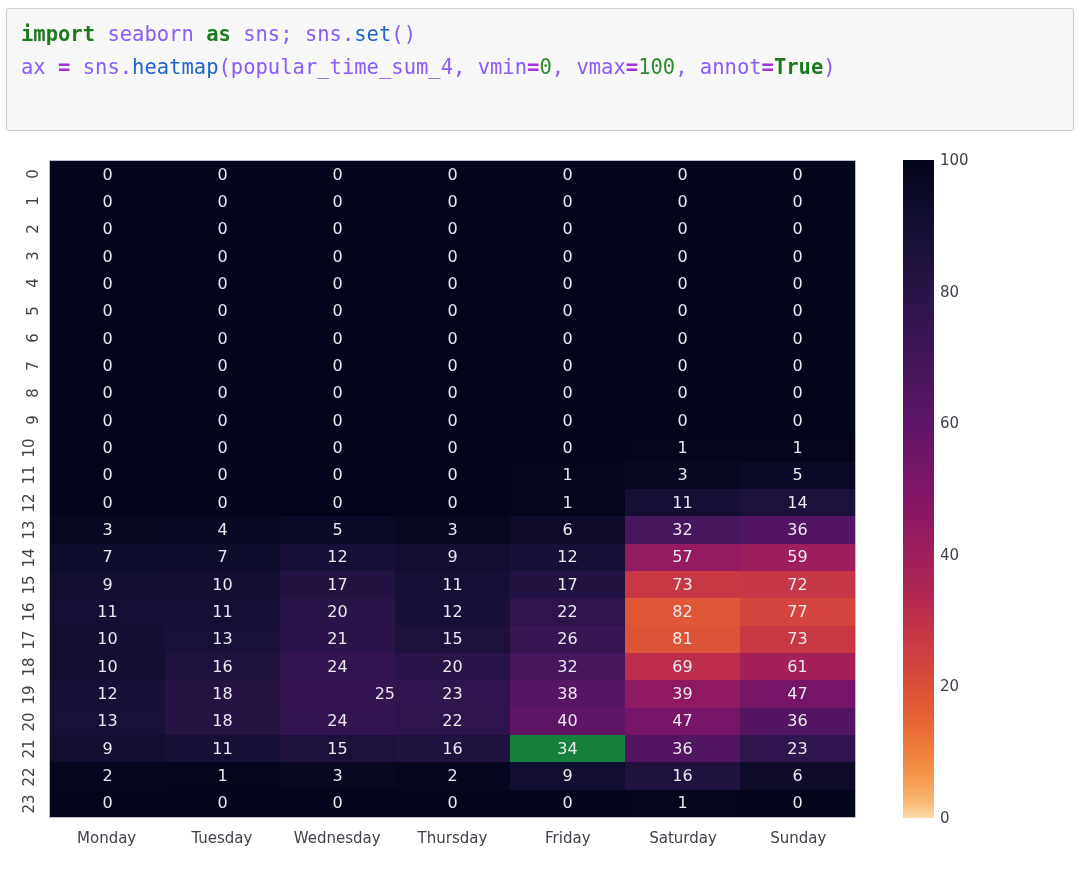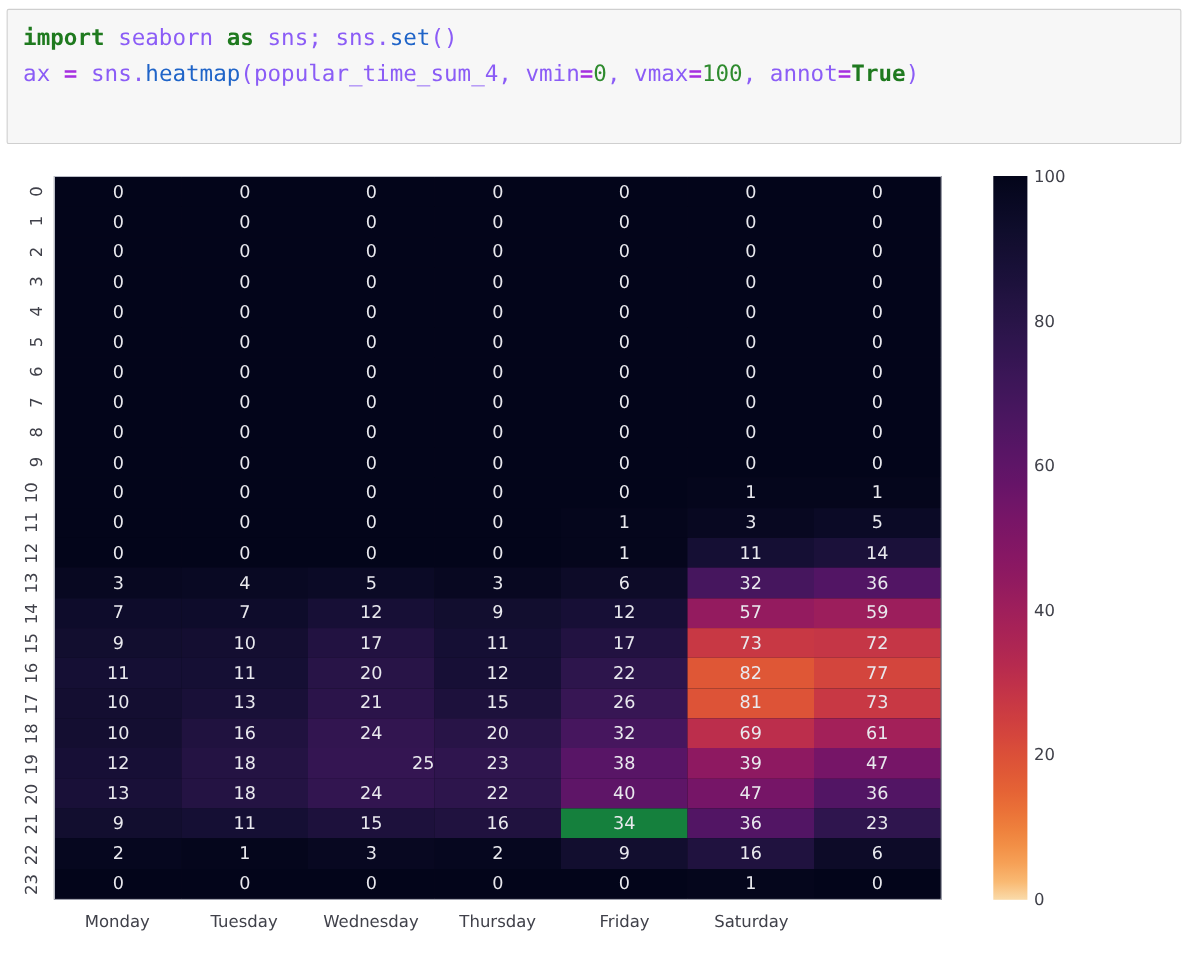--- a/index.html
+++ b/index.html
@@ -714,20 +714,21 @@
         </div>
     </div>
 
     <div class="xlabels">
         <div class="xtick">Monday</div>
         <div class="xtick">Tuesday</div>
         <div class="xtick">Wednesday</div>
         <div class="xtick">Thursday</div>
         <div class="xtick">Friday</div>
         <div class="xtick">Saturday</div>
+        <div class="xtick">Sunday</div>
       </div>
 
     <div class="cbar" style="background: linear-gradient(to top, rgb(250, 219, 170) 0%, rgb(249, 185, 114) 2.5%, rgb(246, 161, 87) 5%, rgb(242, 143, 70) 7.5%, rgb(238, 127, 60) 10%, rgb(234, 112, 55) 12.5%, rgb(229, 99, 53) 15%, rgb(224, 89, 54) 17.5%, rgb(219, 80, 56) 20%, rgb(213, 70, 60) 22.5%, rgb(206, 62, 64) 25%, rgb(199, 55, 69) 27.5%, rgb(191, 48, 74) 30%, rgb(182, 42, 79) 32.5%, rgb(174, 38, 83) 35%, rgb(167, 34, 87) 37.5%, rgb(159, 31, 91) 40%, rgb(150, 28, 94) 42.5%, rgb(142, 25, 97) 45%, rgb(135, 23, 100) 47.5%, rgb(127, 22, 101) 50%, rgb(120, 21, 103) 52.5%, rgb(111, 21, 104) 55%, rgb(102, 20, 104) 57.5%, rgb(94, 21, 103) 60%, rgb(87, 21, 101) 62.5%, rgb(79, 22, 98) 65%, rgb(72, 22, 95) 67.5%, rgb(65, 22, 91) 70%, rgb(59, 22, 87) 72.5%, rgb(52, 21, 82) 75%, rgb(46, 21, 77) 77.5%, rgb(40, 20, 71) 80%, rgb(35, 19, 66) 82.5%, rgb(29, 17, 60) 85%, rgb(24, 16, 55) 87.5%, rgb(20, 14, 49) 90%, rgb(15, 13, 44) 92.5%, rgb(11, 10, 38) 95%, rgb(7, 8, 32) 97.5%, rgb(3, 5, 26) 100%);"></div>
     <div class="cbar-ticks">
         <div class="cbtick" style="top: 0px;">100</div>
         <div class="cbtick" style="top: 131.6px;">80</div>
         <div class="cbtick" style="top: 263.2px;">60</div>
         <div class="cbtick" style="top: 394.8px;">40</div>
         <div class="cbtick" style="top: 526.4px;">20</div>
         <div class="cbtick" style="top: 658px;">0</div>

